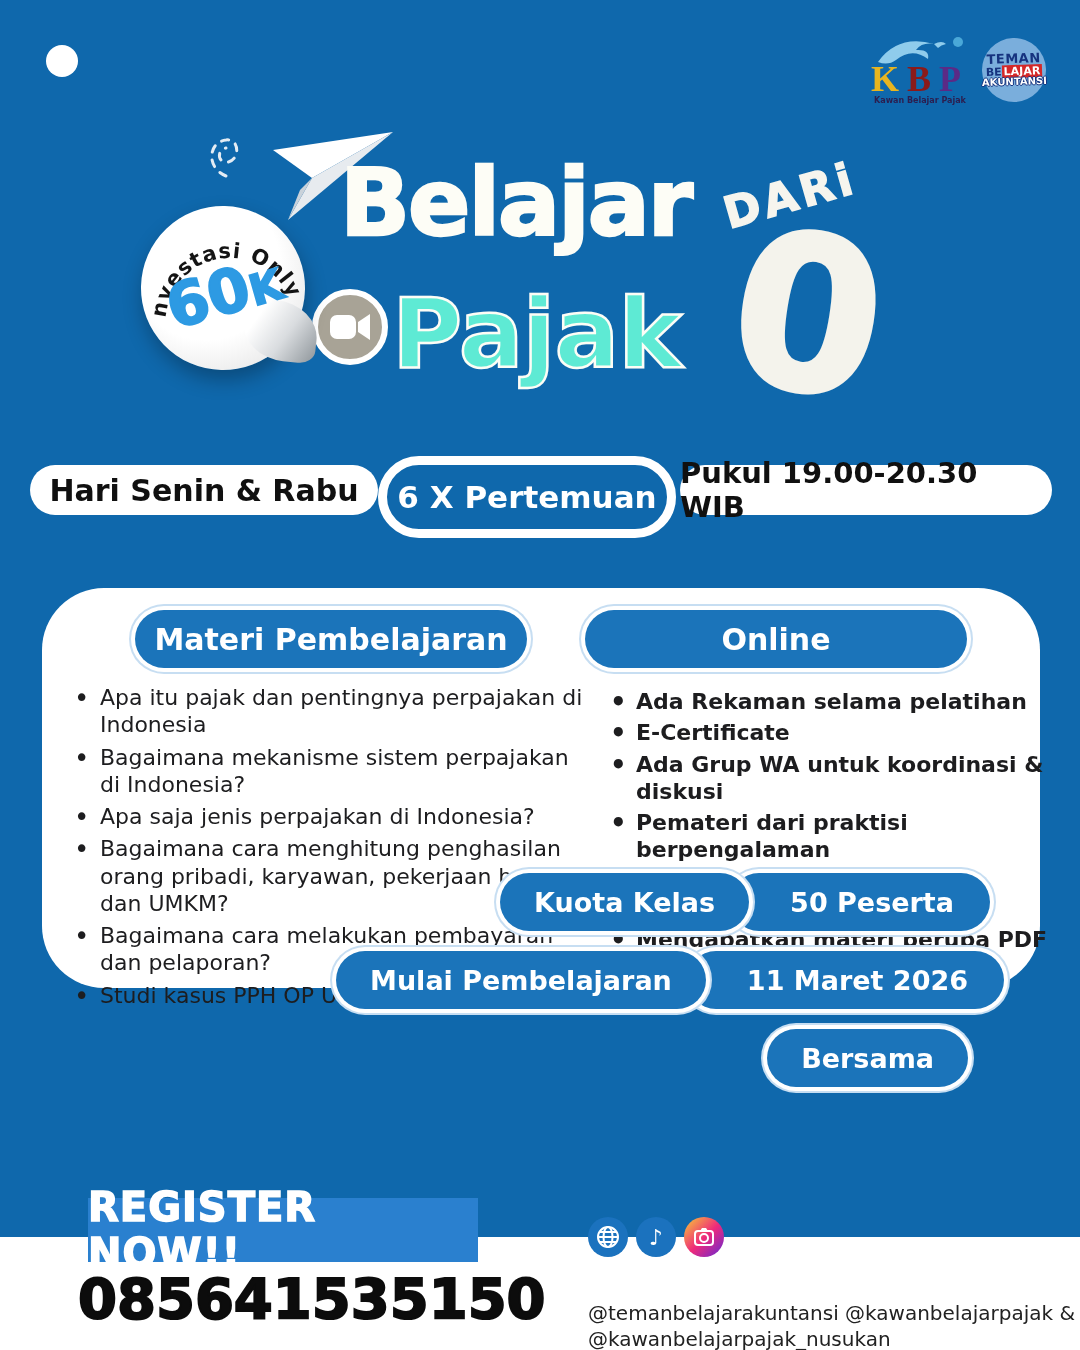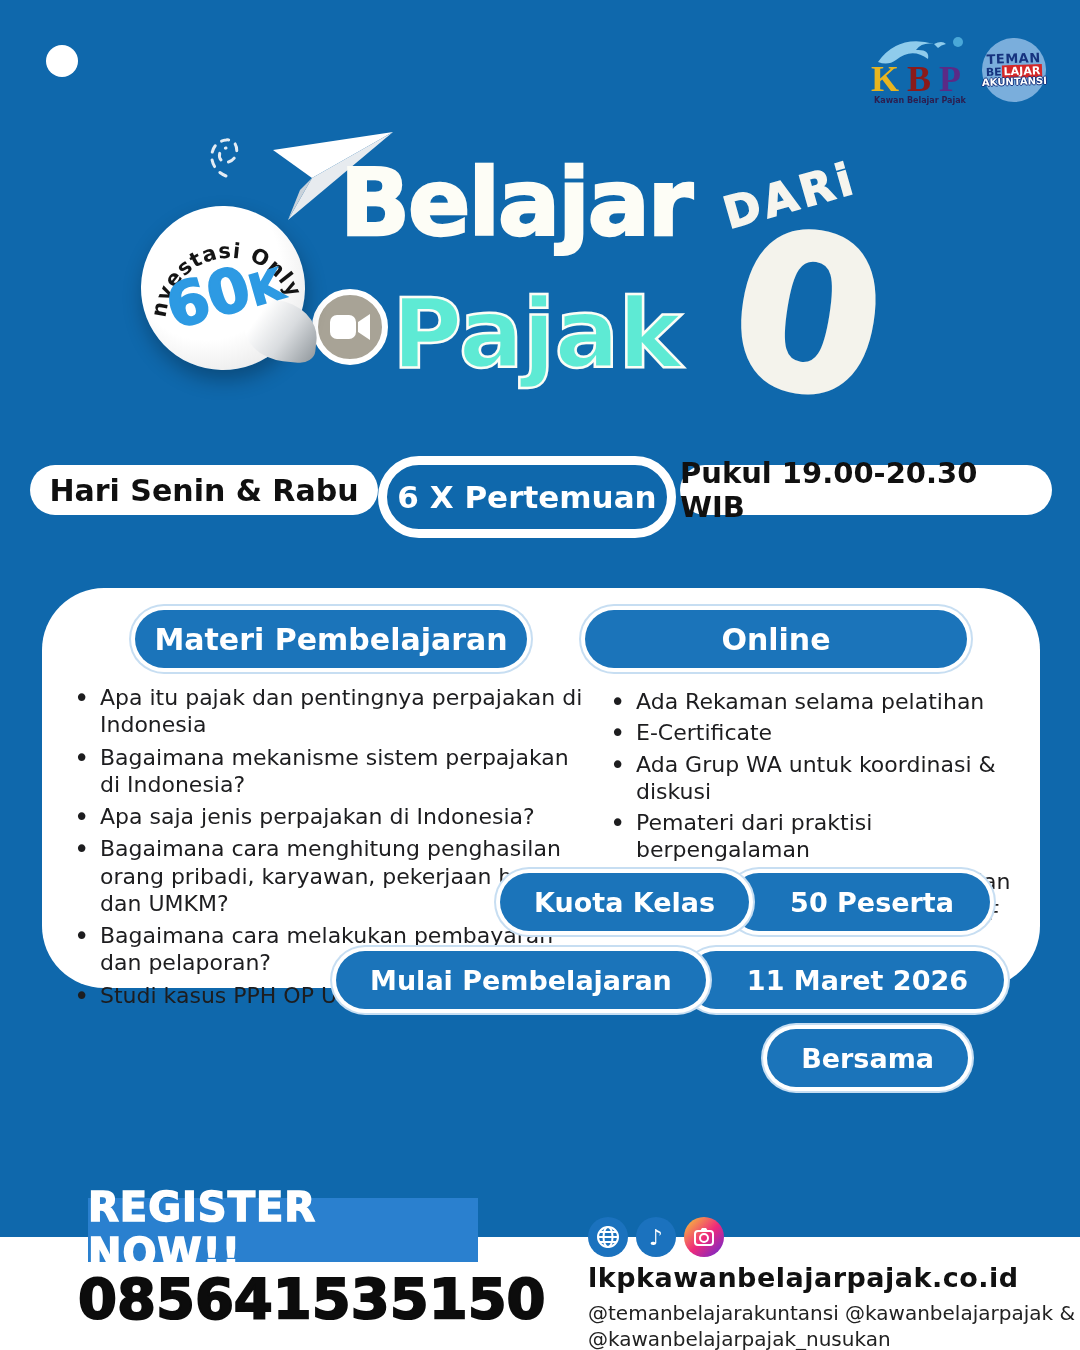--- a/index.html
+++ b/index.html
@@ -60,21 +60,21 @@
   .card{position:absolute;left:42px;top:588px;width:998px;height:400px;background:#fff;border-radius:62px;}
   .hpill{position:absolute;top:22px;height:58px;background:#1B74BA;border-radius:30px;color:#fff;
     font-size:30px;font-weight:bold;display:flex;align-items:center;justify-content:center;
     box-shadow:0 0 0 4px #fff,0 0 0 6px #C7DEF2;}
   .hpill-materi{left:93px;width:392px;}
   .hpill-benefit{left:543px;width:382px;}
   .blist{position:absolute;margin:0;padding:0;list-style:none;color:#1D1D1F;font-size:22px;line-height:1.24;}
   .blist li{position:relative;padding-left:34px;margin-bottom:5px;}
   .blist li::before{content:"\2022";position:absolute;left:8px;top:-2px;font-size:26px;}
   .blist-materi{left:24px;top:96px;width:528px;}
-  .blist-benefit{left:560px;top:100px;width:450px;}
+  .blist-benefit{left:560px;top:100px;width:450px;font-weight:bold;}
   .blist-benefit li{margin-bottom:4px;}
   
   .dp-row{position:absolute;display:flex;align-items:center;gap:13px;}
   .dp{height:58px;border-radius:29px;background:#1B74BA;color:#fff;font-size:27px;font-weight:bold;
     display:flex;align-items:center;justify-content:center;
     box-shadow:0 0 0 4px #fff,0 0 0 6px #C7DEF2;}
   .dp-left{padding:0 34px;z-index:2;}
   .dp-right{margin-left:-32px;padding:0 36px 0 60px;z-index:1;text-align:right;}
   .dp-row1{top:873px;right:90px;}
   .dp-row2{top:951px;right:76px;}
@@ -209,19 +209,18 @@
       </div>
     <div class="soc soc-ig">
       <svg width="24" height="24" viewBox="0 0 24 24">
         <rect x="3" y="6" width="18" height="14" rx="3" fill="none" stroke="#fff" stroke-width="2"></rect>
         <polygon points="8,6 10,3 14,3 16,6" fill="#fff"></polygon>
         <circle cx="12" cy="13" r="4" fill="none" stroke="#fff" stroke-width="2"></circle>
       </svg>
     </div>
   </div>
 
-  <div class="website">lkpkawanbelajarpajak.co.id</div>
   <div class="handles">
     <div>@temanbelajarakuntansi @kawanbelajarpajak &amp;</div>
     <div>@kawanbelajarpajak_nusukan</div>
   </div>
 
 </div>
 
 </body></html>

